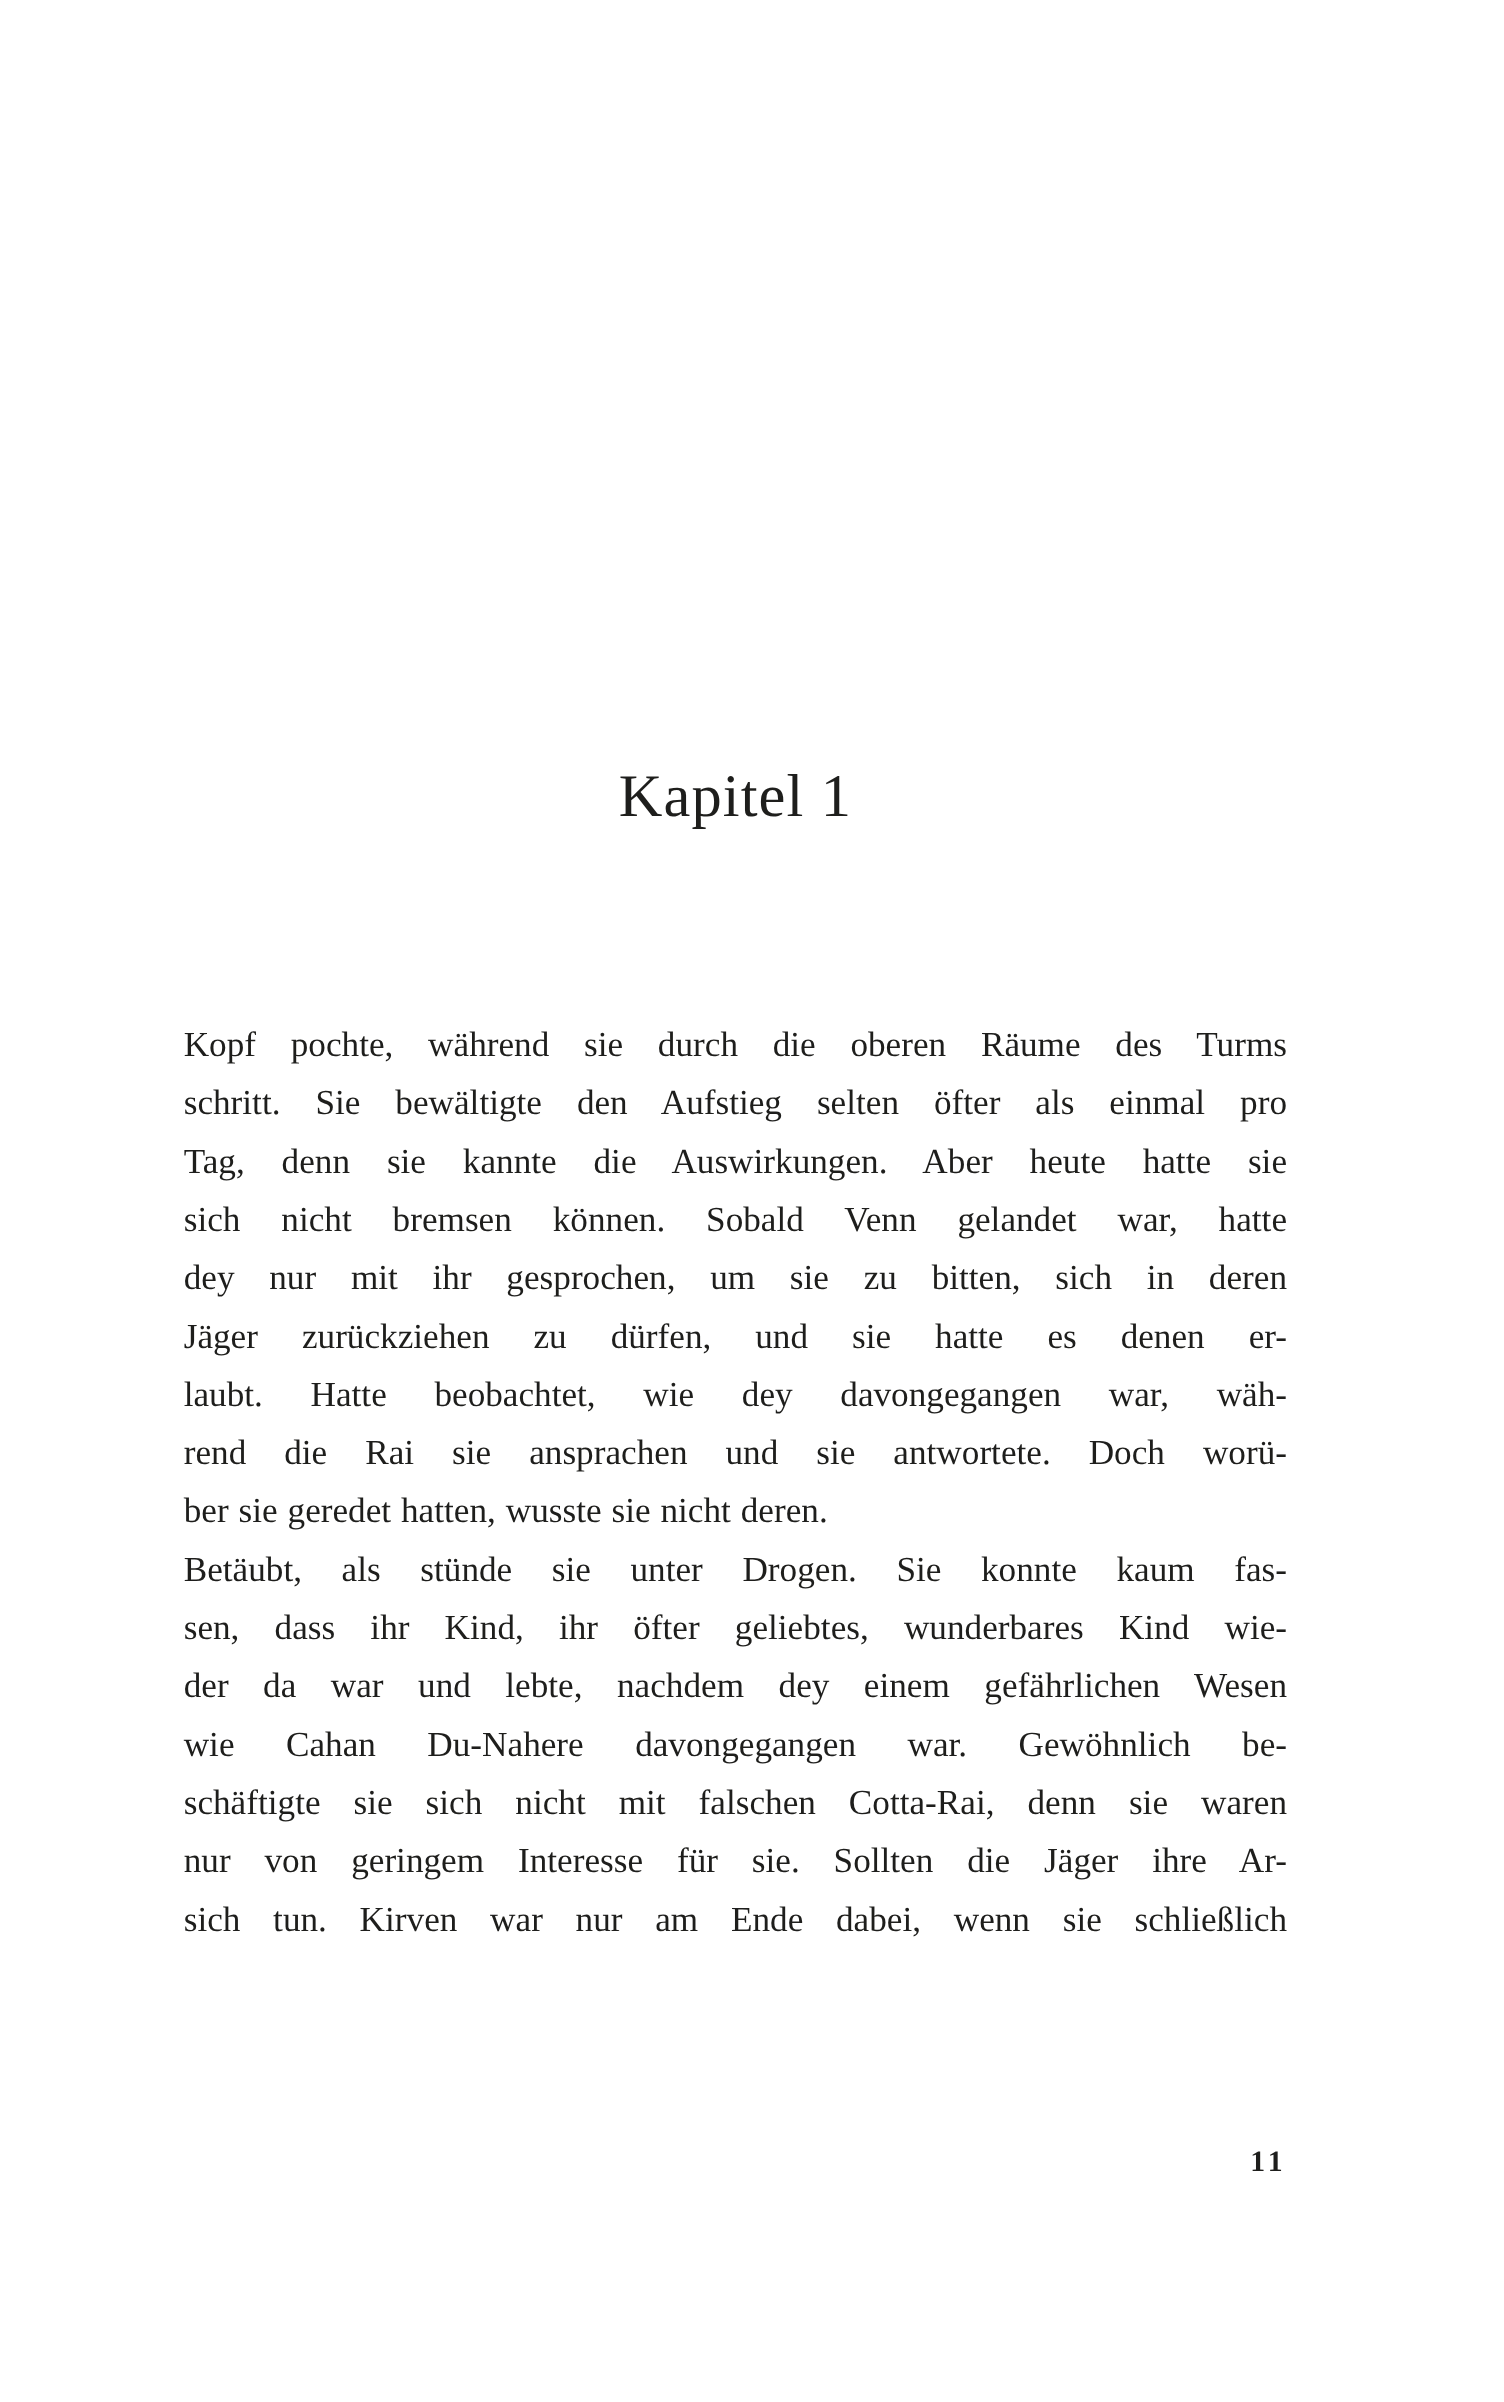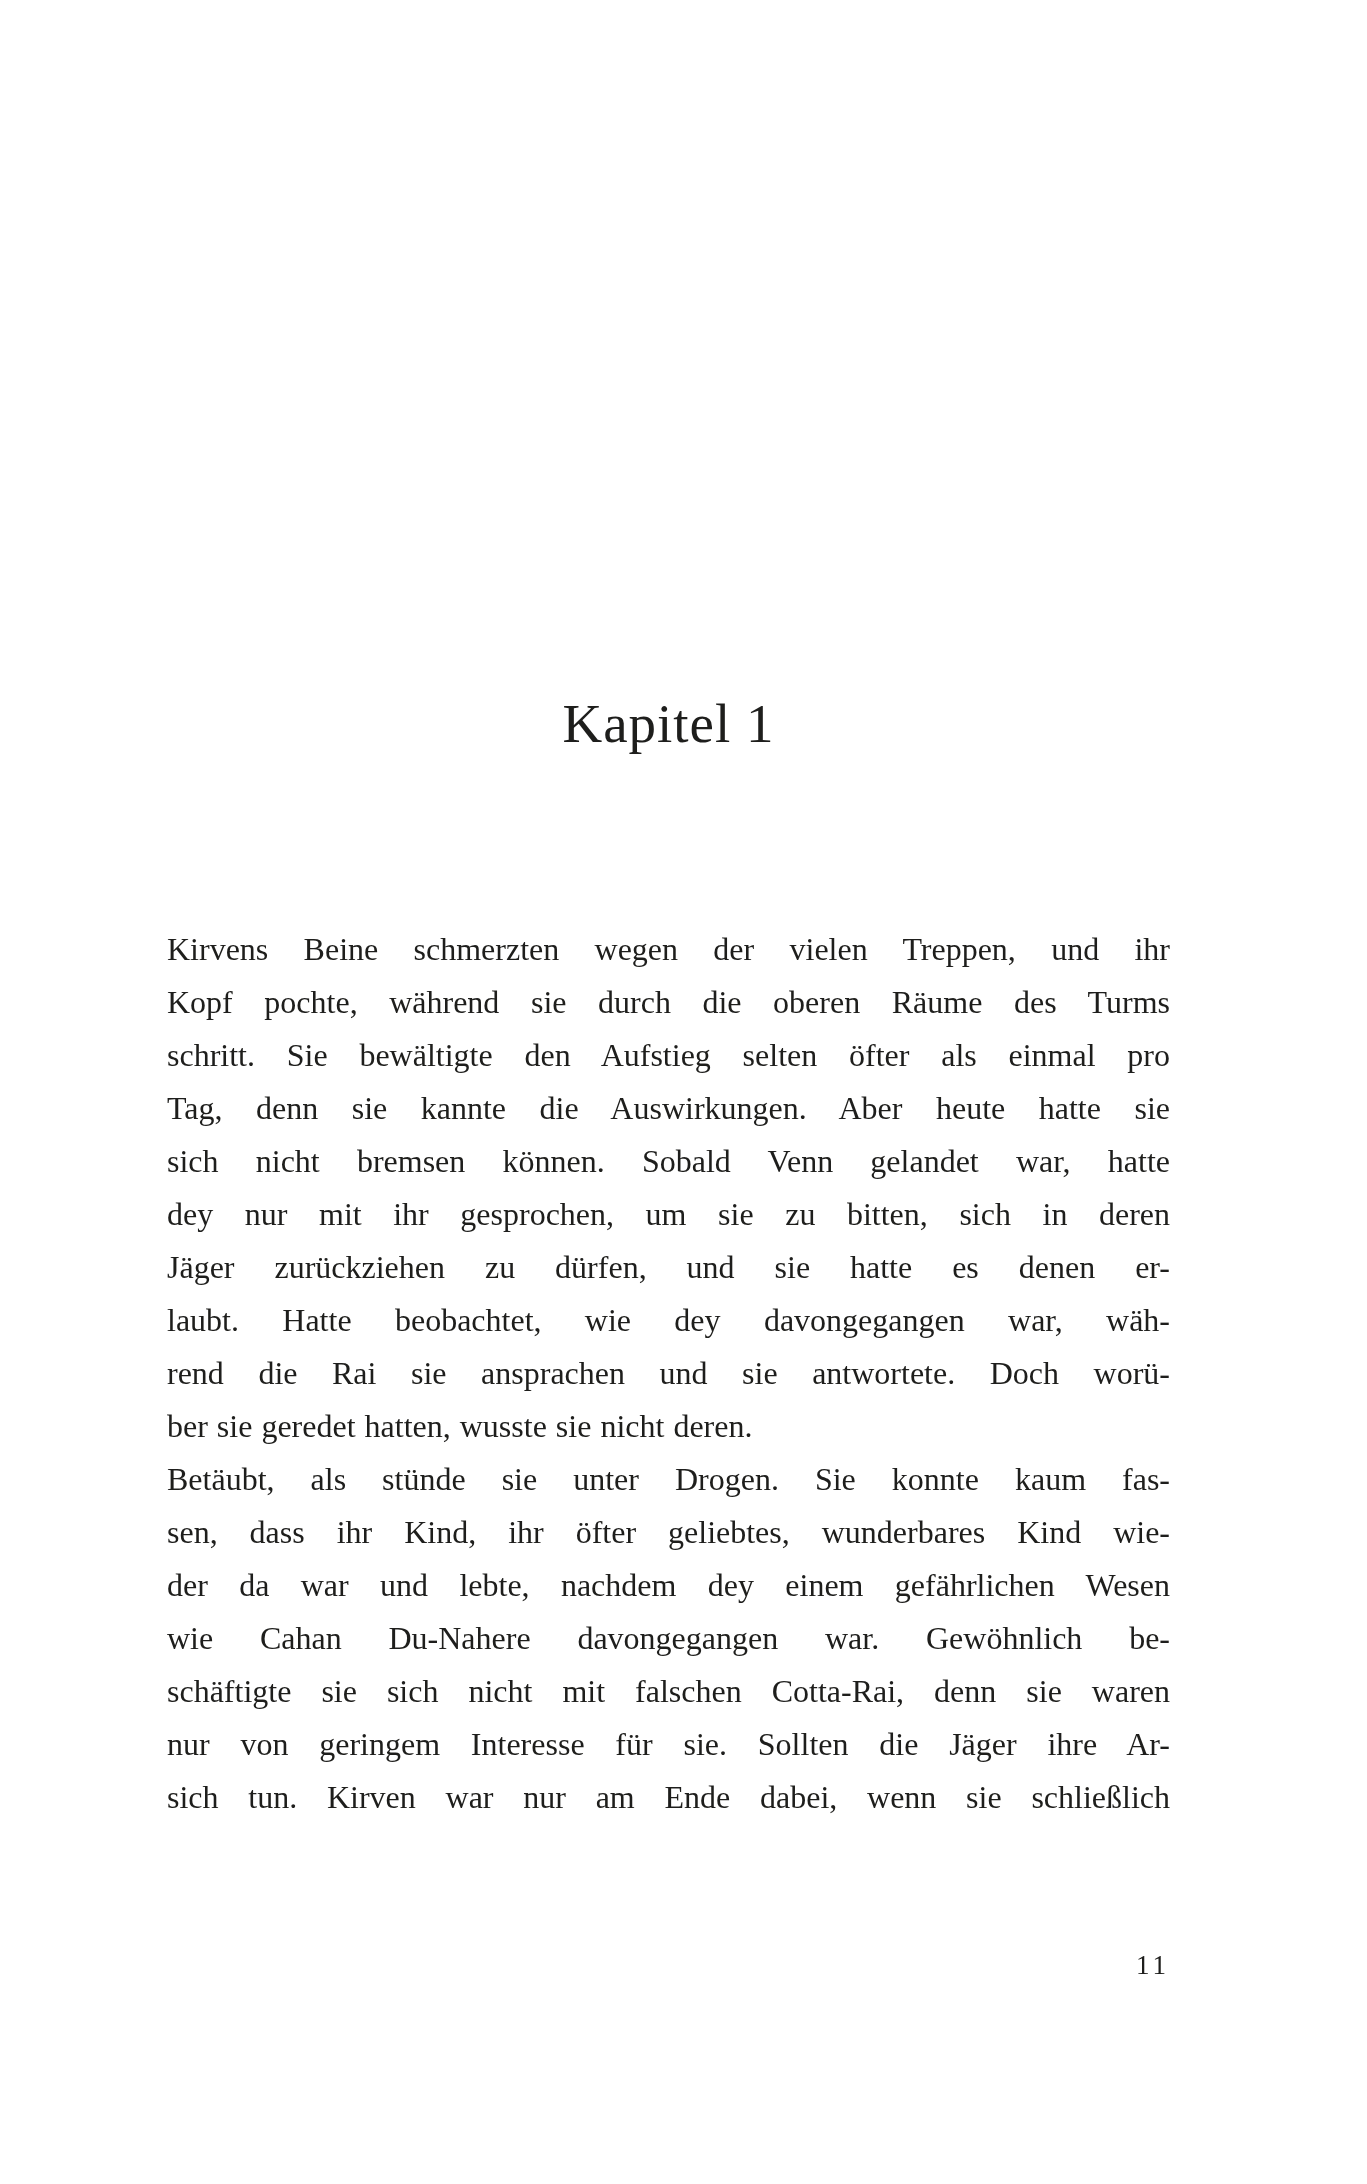--- a/index.html
+++ b/index.html
@@ -56,31 +56,31 @@
   }
   .page-number {
     position: absolute;
     top: 1950px;
     left: 167px;
     width: 1003px;
     text-align: right;
     font-size: 27px;
     letter-spacing: 4px;
     color: #1e1e1c;
+    font-weight: bold;
   }
 </style>
 </head>
 <body>
 
 <div class="page">
   <div class="chapter-heading">Kapitel 1</div>
 
   <div class="body-text">
       <div class="paragraph">
-        <div class="line">Kirvens Beine schmerzten wegen der vielen Treppen, und ihr</div>
         <div class="line">Kopf pochte, während sie durch die oberen Räume des Turms</div>
         <div class="line">schritt. Sie bewältigte den Aufstieg selten öfter als einmal pro</div>
         <div class="line">Tag, denn sie kannte die Auswirkungen. Aber heute hatte sie</div>
         <div class="line">sich nicht bremsen können. Sobald Venn gelandet war, hatte</div>
         <div class="line">dey nur mit ihr gesprochen, um sie zu bitten, sich in deren</div>
         <div class="line">Jäger zurückziehen zu dürfen, und sie hatte es denen er-</div>
         <div class="line">laubt. Hatte beobachtet, wie dey davongegangen war, wäh-</div>
         <div class="line">rend die Rai sie ansprachen und sie antwortete. Doch worü-</div>
         <div class="line no-justify">ber sie geredet hatten, wusste sie nicht deren.</div>
       </div>

